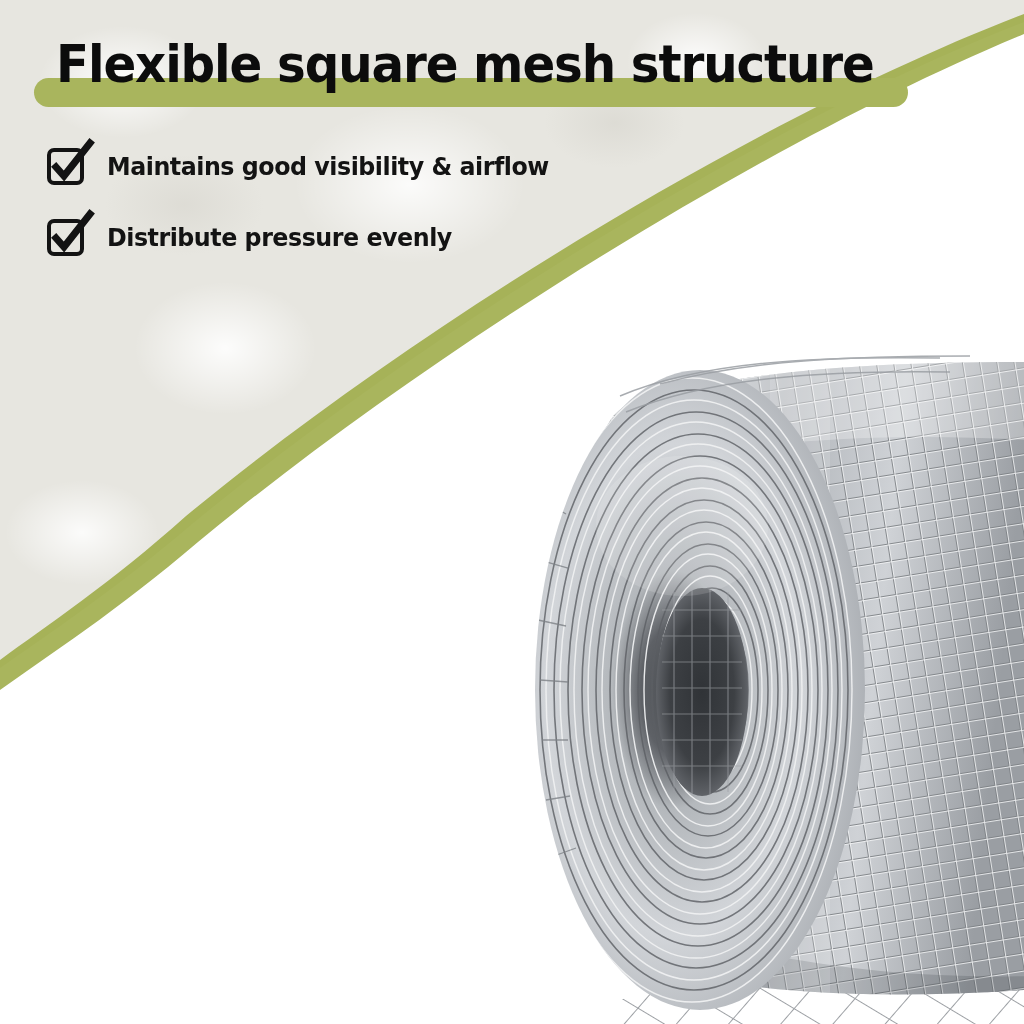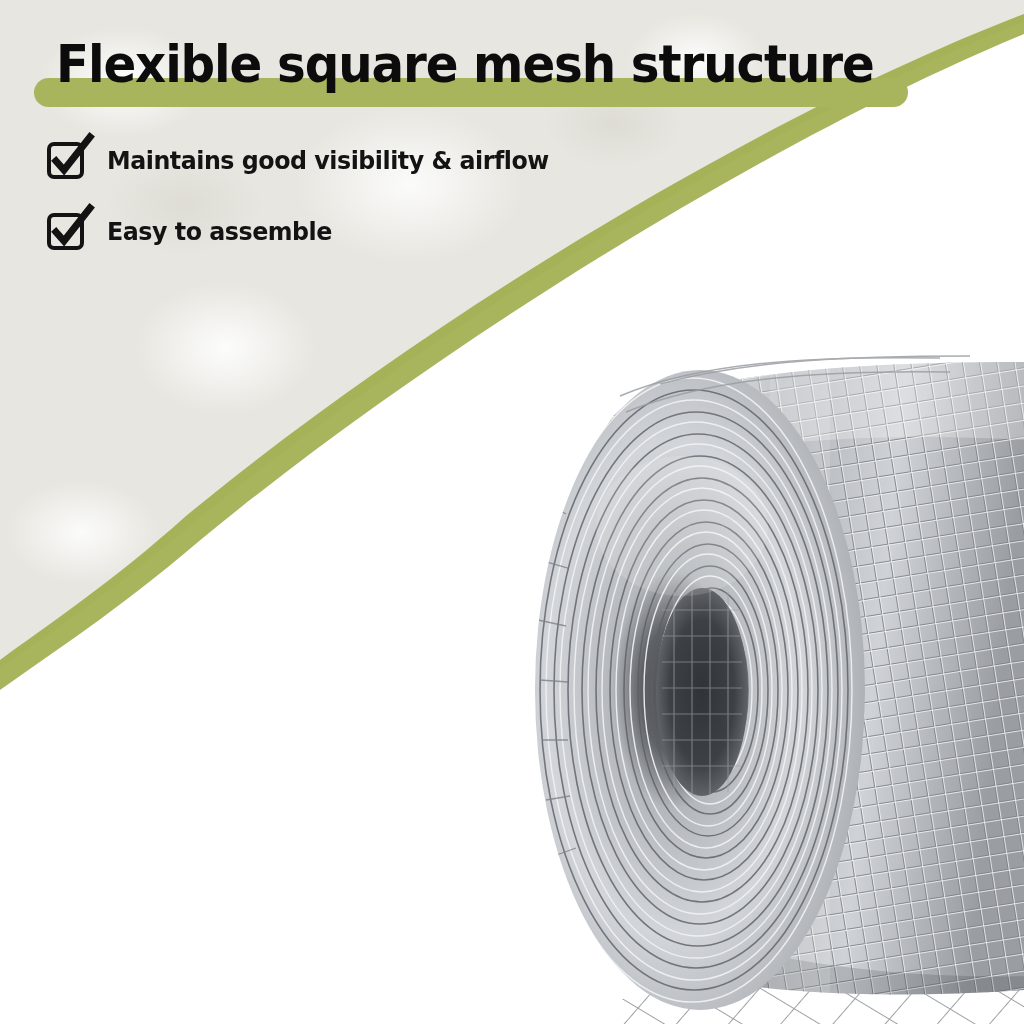--- a/index.html
+++ b/index.html
@@ -84,21 +84,21 @@
     transform: scaleX(0.93);
     transform-origin: left center;
     white-space: nowrap;
     line-height: 1.1;
   }
 
   
   .feature-list {
     position: absolute;
     left: 48px;
-    top: 140px;
+    top: 146px;
     width: 560px;
   }
   .feature-item {
     position: relative;
     height: 71px;
   }
   .checkbox {
     position: absolute;
     left: 0;
     top: 2px;
@@ -156,32 +156,32 @@
     <div class="feature-item">
       <span class="checkbox">
         <svg viewBox="0 0 48 44">
           <rect x="3" y="9" width="33" height="33" rx="5" ry="5" fill="none" stroke="#131313" stroke-width="4"></rect>
           <path d="M10 26 L18 35 L44 2" fill="none" stroke="#131313" stroke-width="7" stroke-linecap="square" stroke-linejoin="miter"></path>
         </svg>
       </span>
       <span class="feature-label">Maintains good visibility &amp; airflow</span>
     </div>
 
-
-
-
     <div class="feature-item">
       <span class="checkbox">
         <svg viewBox="0 0 48 44">
           <rect x="3" y="9" width="33" height="33" rx="5" ry="5" fill="none" stroke="#131313" stroke-width="4"></rect>
           <path d="M10 26 L18 35 L44 2" fill="none" stroke="#131313" stroke-width="7" stroke-linecap="square" stroke-linejoin="miter"></path>
         </svg>
       </span>
-      <span class="feature-label">Easy to assemble</span>
+      <span class="feature-label">Distribute pressure evenly</span>
     </div>
+
+
+
 
   </div>
 
   <div class="product">
     <svg width="554" height="724" viewBox="0 0 554 724">
       <defs>
 
         <linearGradient id="rollBody" x1="0" y1="0" x2="1" y2="0.15">
           <stop offset="0" stop-color="#b9bcc0"></stop>
           <stop offset="0.18" stop-color="#d9dcdf"></stop>

